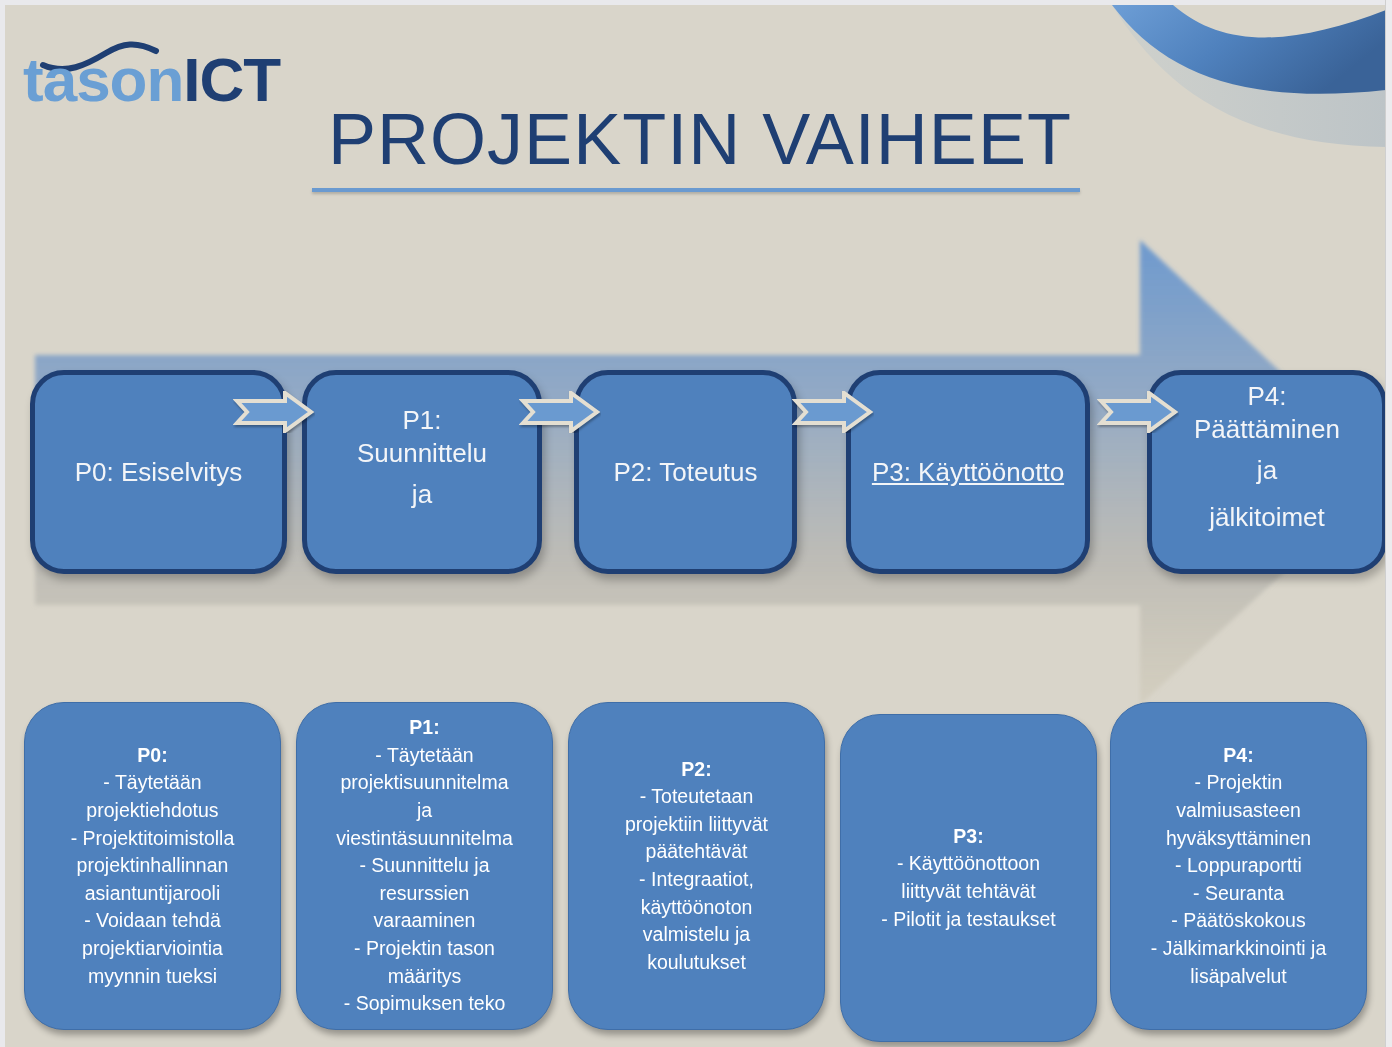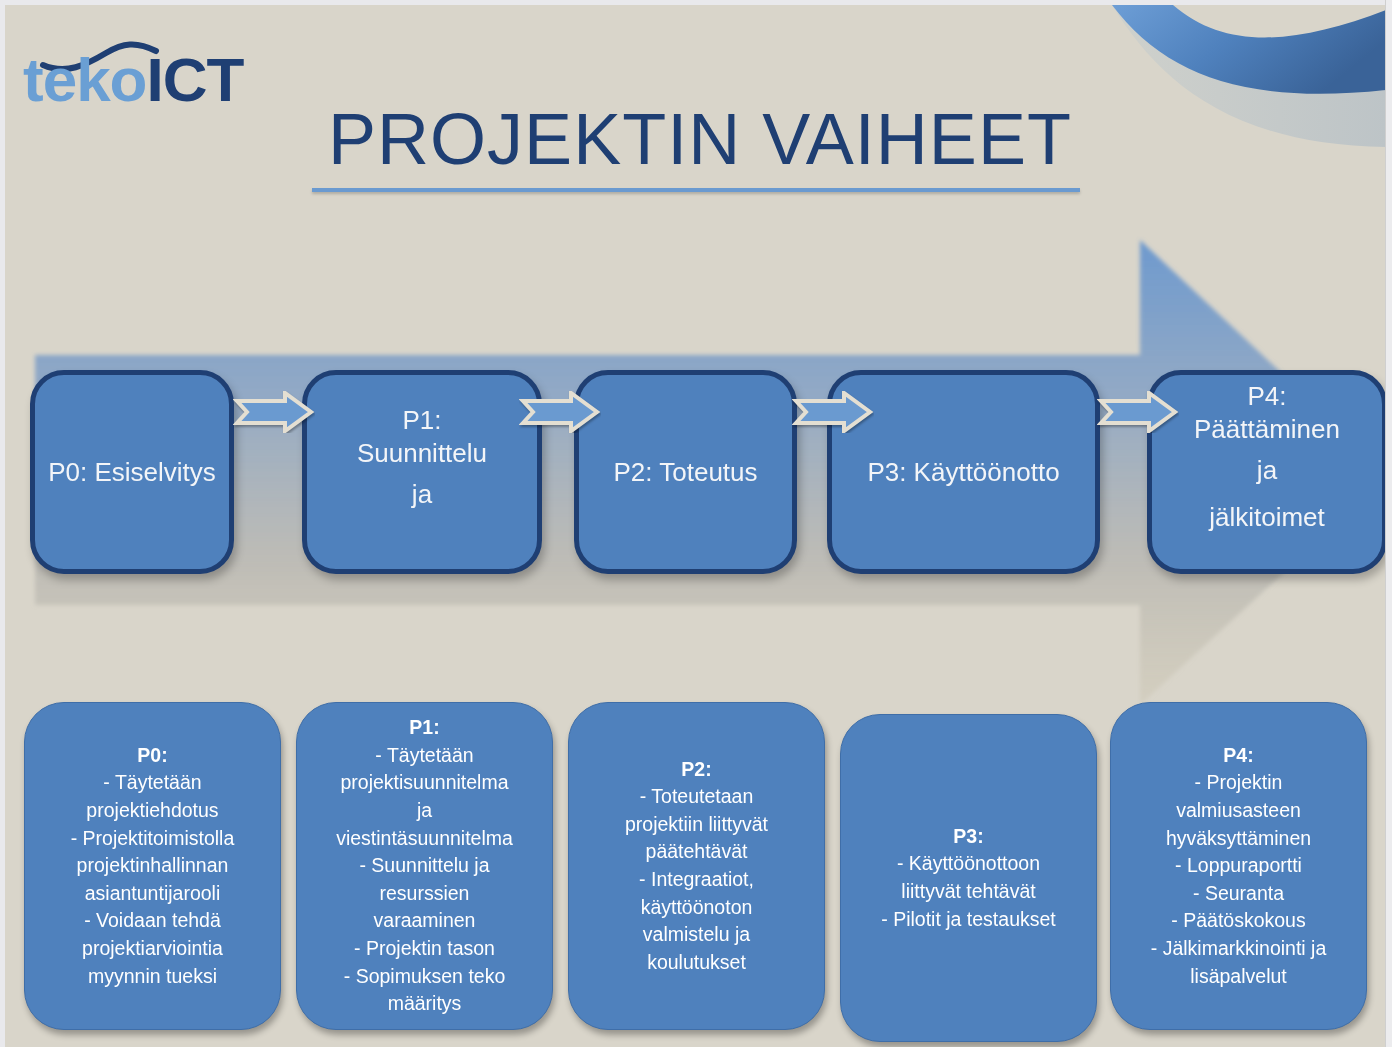--- a/index.html
+++ b/index.html
@@ -183,21 +183,21 @@
     </defs>
     <path d="M1107,0 C1150,70 1220,140 1381,142 L1381,85 C1260,95 1195,60 1160,0 Z" fill="url(#swooshGray)"></path>
     <path d="M1107,0 C1160,70 1240,100 1381,85 L1381,5 C1290,40 1220,45 1168,0 Z" fill="url(#swooshBlue)"></path>
   </svg>
 
   <div class="logo">
     <svg class="logo-wave" viewBox="0 0 130 40">
       <path d="M12,30 C35,40 55,30 75,18 C92,8 105,6 125,16" stroke="#1f3f73" stroke-width="6" fill="none" stroke-linecap="round"></path>
     </svg>
     <div class="logo-text">
-      <span class="logo-joki">teko</span><span class="logo-ict">ICT</span>
+      <span class="logo-joki">tason</span><span class="logo-ict">ICT</span>
     </div>
   </div>
 
   <div class="title">PROJEKTIN VAIHEET</div>
   <div class="title-underline"></div>
 
   <svg class="bg-arrow" viewBox="0 0 1381 1042">
     <defs>
       <linearGradient id="arrowGrad" x1="0" y1="0" x2="0" y2="1">
         <stop offset="0" stop-color="#5b8fcf" stop-opacity="0.85"></stop>
@@ -205,37 +205,37 @@
         <stop offset="0.7" stop-color="#a9a9a6" stop-opacity="0.55"></stop>
         <stop offset="1" stop-color="#c6bfa8" stop-opacity="0.3"></stop>
       </linearGradient>
       <filter id="arrowBlur" x="-5%" y="-5%" width="110%" height="110%">
         <feGaussianBlur stdDeviation="2"></feGaussianBlur>
       </filter>
     </defs>
     <path d="M30,350 L1135,350 L1135,235 L1385,470 L1135,700 L1135,600 L30,600 Z" fill="url(#arrowGrad)" filter="url(#arrowBlur)"></path>
   </svg>
 
-  <div class="phase-box" style="left:25px; width:204px;">
+  <div class="phase-box" style="left:25px; width:257px;">
     <span class="phase-label">P0: Esiselvitys</span>
   </div>
 
   <div class="phase-box multi" style="left:297px; width:240px;">
     <div>
       <span class="phase-label-line first">P1:</span>
       <span class="phase-label-line second">Suunnittelu</span>
       <span class="phase-label-line">ja</span>
     </div>
   </div>
 
   <div class="phase-box" style="left:569px; width:223px;">
     <span class="phase-label">P2: Toteutus</span>
   </div>
 
-  <div class="phase-box" style="left:822px; width:273px;">
+  <div class="phase-box" style="left:841px; width:244px;text-decoration:underline;">
     <span class="phase-label">P3: Käyttöönotto</span>
   </div>
 
   <div class="phase-box multi" style="left:1142px; width:240px;">
     <div>
       <span class="phase-label-line first">P4:</span>
       <span class="phase-label-line second">Päättäminen</span>
       <span class="phase-label-line">ja</span>
       <span class="phase-label-line">jälkitoimet</span>
     </div>
@@ -272,22 +272,22 @@
     <div class="desc-inner">
       <span class="desc-header">P1:</span>
       <span class="desc-line">- Täytetään</span>
       <span class="desc-line">projektisuunnitelma</span>
       <span class="desc-line">ja</span>
       <span class="desc-line">viestintäsuunnitelma</span>
       <span class="desc-line">- Suunnittelu ja</span>
       <span class="desc-line">resurssien</span>
       <span class="desc-line">varaaminen</span>
       <span class="desc-line">- Projektin tason</span>
+      <span class="desc-line">määritys</span>
       <span class="desc-line">- Sopimuksen teko</span>
-      <span class="desc-line">määritys</span>
     </div>
   </div>
 
   <div class="desc-box" style="left:563px; width:257px;justify-content:flex-end;">
     <div class="desc-inner">
       <span class="desc-header">P2:</span>
       <span class="desc-line">- Toteutetaan</span>
       <span class="desc-line">projektiin liittyvät</span>
       <span class="desc-line">päätehtävät</span>
       <span class="desc-line">- Integraatiot,</span>

